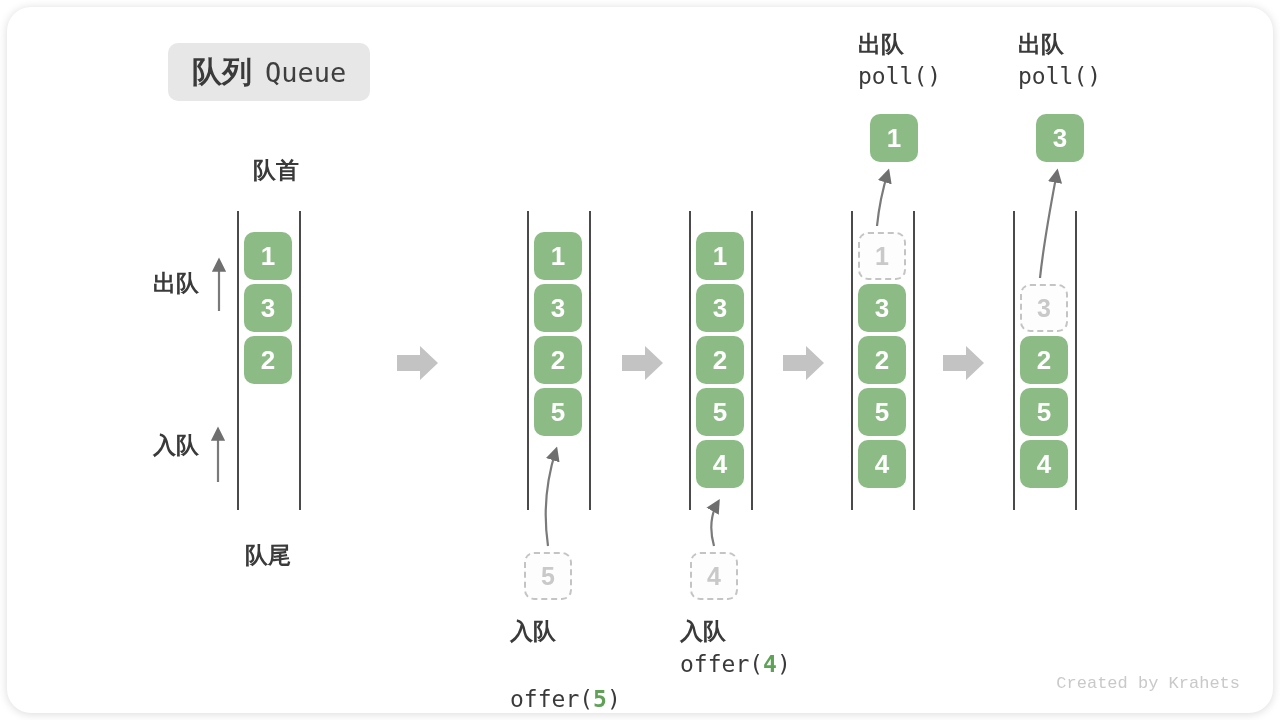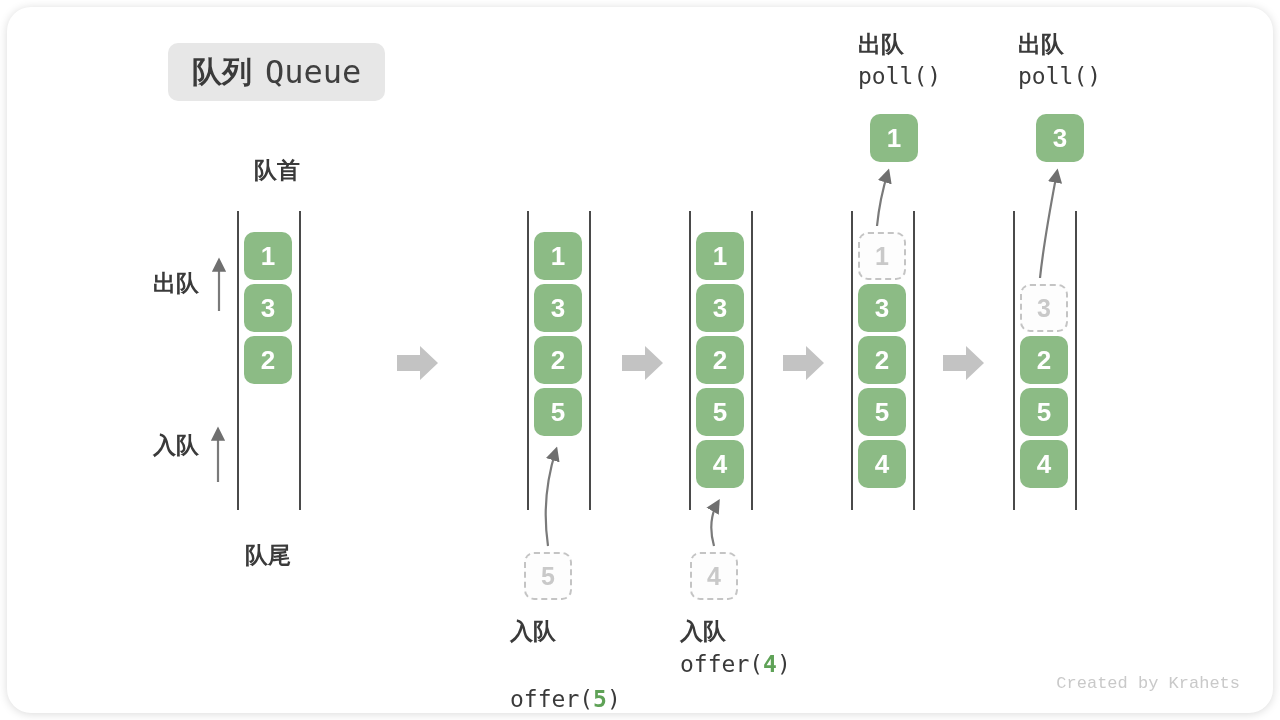--- a/index.html
+++ b/index.html
@@ -8,21 +8,21 @@
   .card { position:absolute; left:7px; top:7px; width:1266px; height:706px;
           background:#ffffff; border-radius:24px;
           box-shadow:0 1px 10px rgba(0,0,0,0.15); }
   #diagram { position:absolute; left:0; top:0; width:1280px; height:720px; }
   #overlay { position:absolute; left:0; top:0; pointer-events:none; }
 
   .badge { position:absolute; left:168px; top:43px; height:58px; padding:12px 24px;
            background:var(--badge-bg,#e7e7e7); border-radius:10px;
            display:flex; align-items:center; gap:13px; }
   .badge .zh { font-size:30px; font-weight:700; color:#3a3a3a; }
-  .badge .en { font-family:"DejaVu Sans Mono", monospace; font-size:32px; color:#3f3f3f; }
+  .badge .en { font-family:"DejaVu Sans Mono", monospace; font-size:27px; color:#3f3f3f; }
 
   .side-label { position:absolute; font-size:23px; font-weight:700; color:#3a3a3a; }
   .cjk-label  { position:absolute; font-size:23px; font-weight:600; color:#3a3a3a; white-space:nowrap; }
   .mono       { position:absolute; font-family:"DejaVu Sans Mono", monospace;
                 font-size:23px; color:#3a3a3a; white-space:nowrap; }
   .code-arg   { color:var(--code-green,#5fa257); font-weight:700; }
 
   .qline { position:absolute; width:1.6px; background:#4a4a4a; }
   .cell  { position:absolute; width:48px; height:48px; border-radius:10px;
            background:var(--cell-green,#8cbb85); color:#ffffff;
@@ -42,21 +42,21 @@
 
 <div class="card"></div>
 
 <div id="diagram">
 
   <div class="badge">
     <span class="zh">队列</span>
     <span class="en">Queue</span>
   </div>
 
-  <div class="side-label" style="left:237px; top:155px; width:62px; text-align:left;margin-left:17px;">队首</div>
+  <div class="side-label" style="left:237px; top:155px; width:62px; text-align:right;">队首</div>
   <div class="side-label" style="left:237px; top:540px; width:62px; text-align:center;">队尾</div>
   <div class="side-label" style="left:153px; top:268px;">出队</div>
   <div class="side-label" style="left:153px; top:430px;">入队</div>
 
   <svg id="overlay" width="1280" height="720">
     <defs>
       <marker id="ah" viewBox="0 0 8 8" refX="6" refY="4" markerWidth="6.5" markerHeight="6.5" orient="auto">
         <path d="M0,0 L8,4 L0,8 Z" fill="#6f6f6f"></path>
       </marker>
     </defs>

